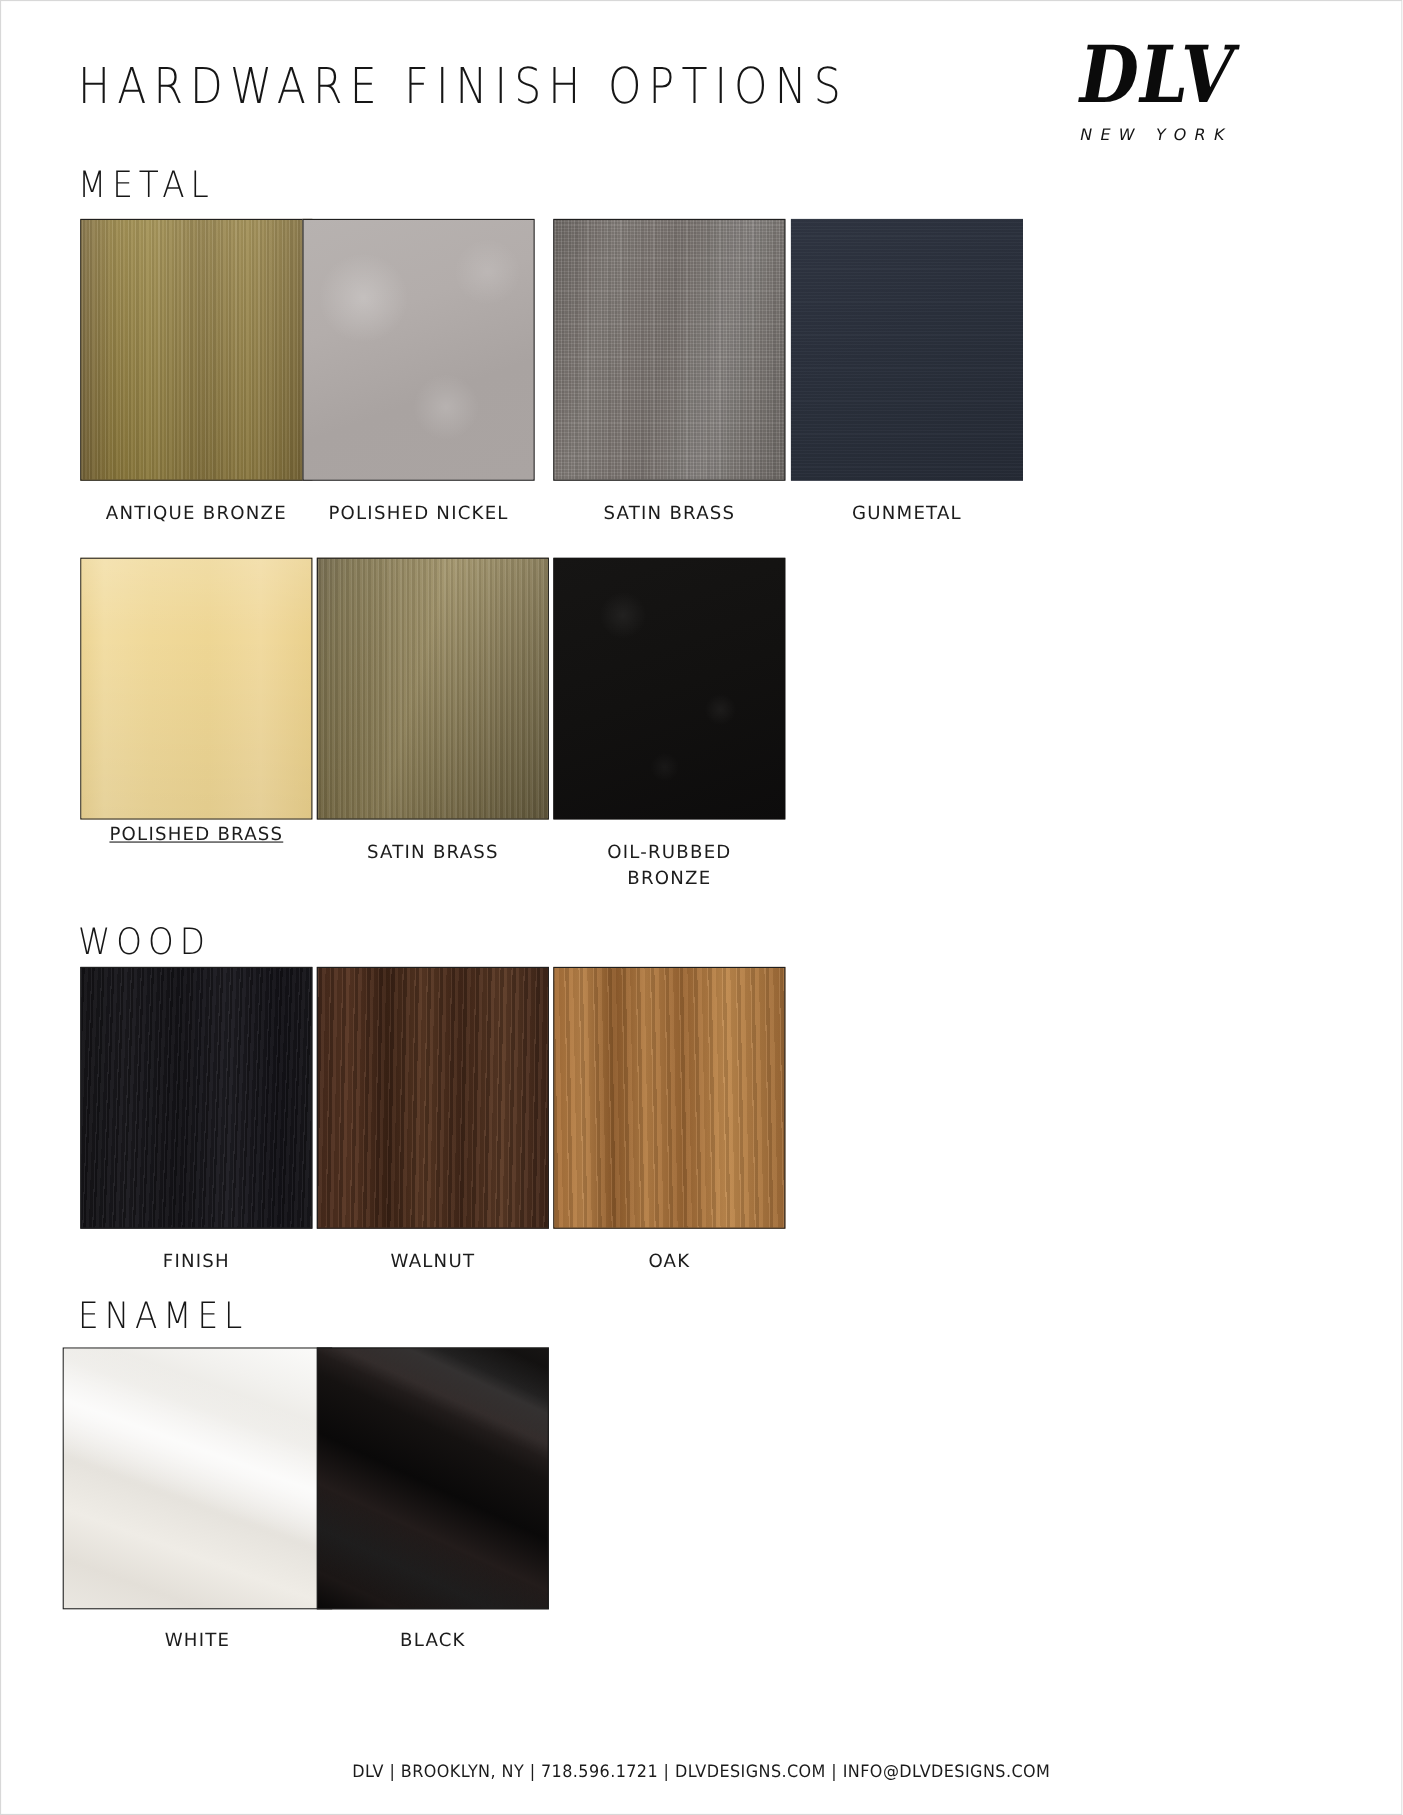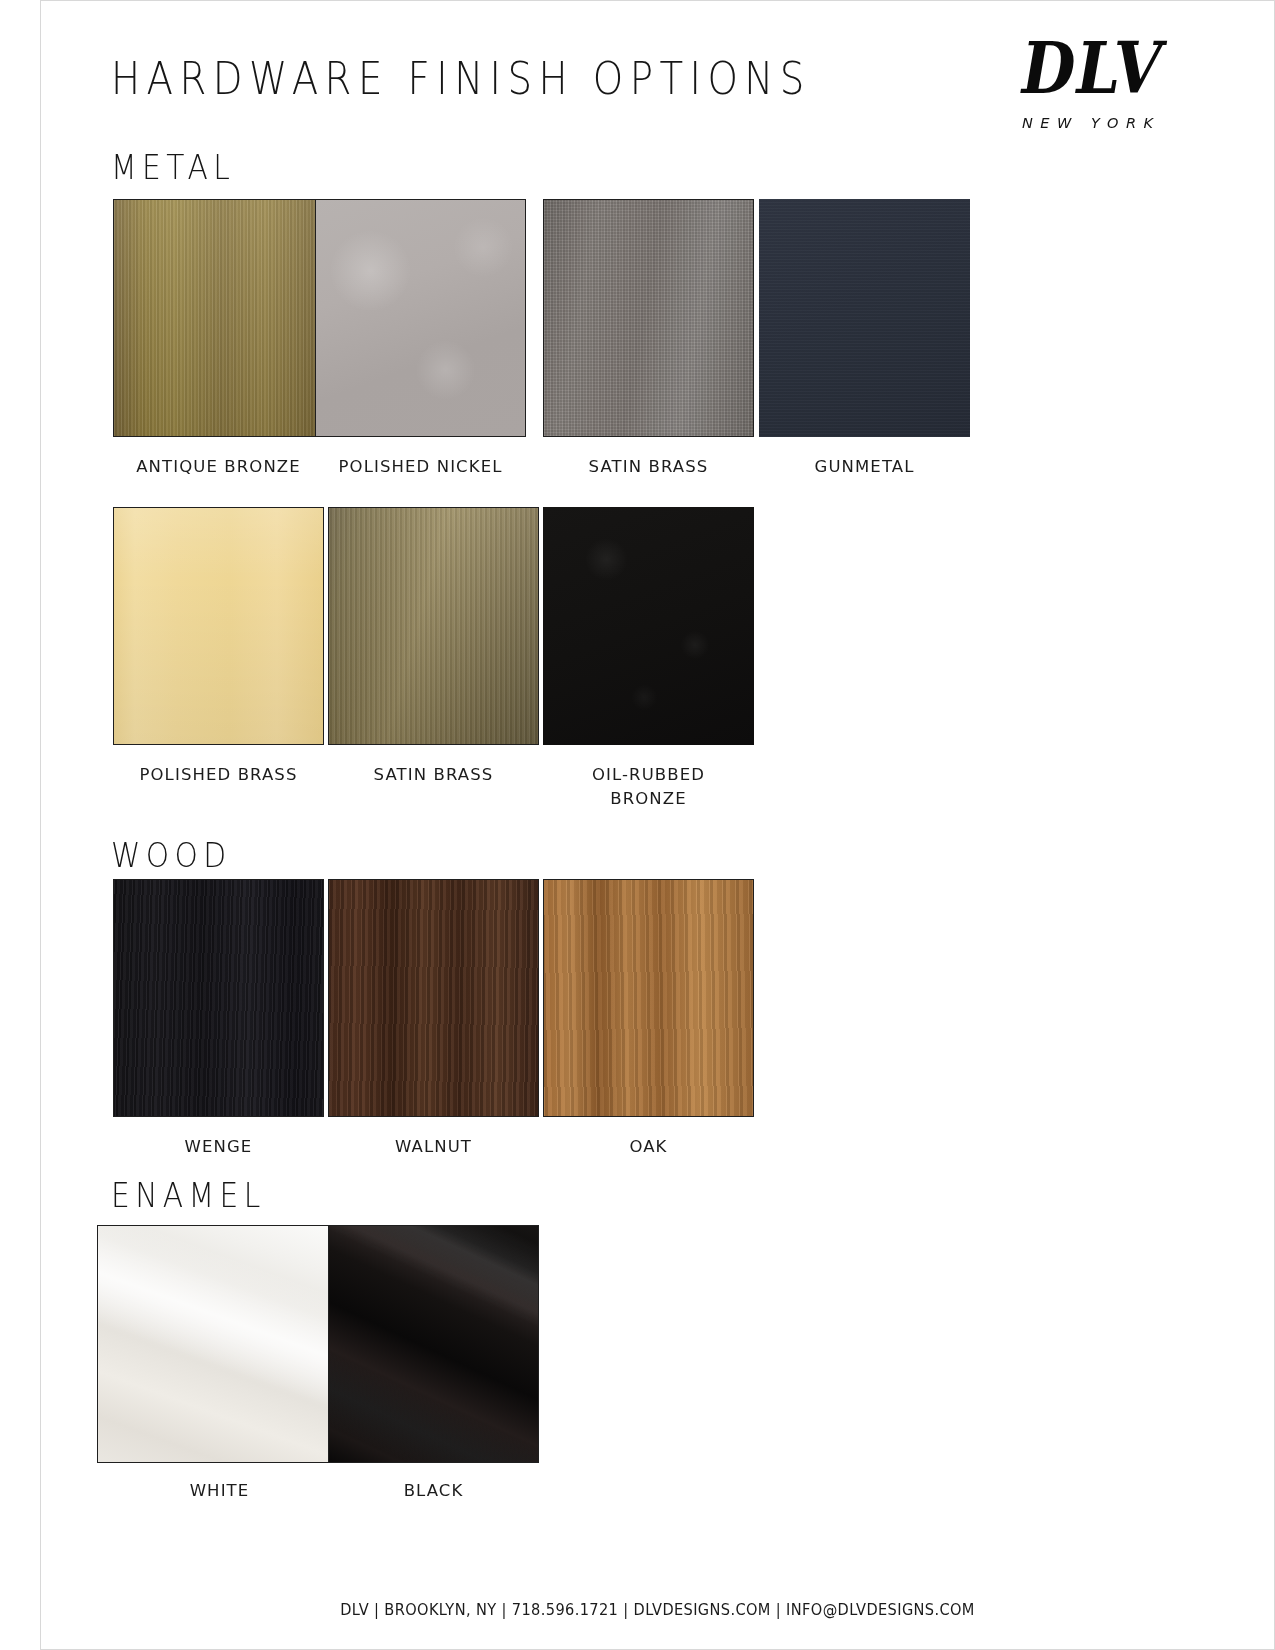--- a/index.html
+++ b/index.html
@@ -9,21 +9,20 @@
     font-family:"Liberation Sans",sans-serif;
     color:#1a1a1a;
     overflow:hidden;
     position:relative;
   }
   .page{
     position:absolute;inset:0;
     border:1px solid #d8d8d8;
     box-sizing:border-box;
     background:#fff;
-    margin-left:40px;
   }
 
   
   .header{position:absolute;left:0;top:0;width:1275px;height:170px;}
   .title{
     position:absolute;left:70px;top:55px;
     font-family:"DejaVu Sans",sans-serif;
     font-size:45px;
     font-weight:300;
     letter-spacing:7.5px;
@@ -256,40 +255,40 @@
       <div class="swatch" style="left: 718px; top: 198px; width: 211px; height: 238px;">
         <div class="chip noborder" style="background: rgb(43, 48, 60);">
           <div class="tex t-gunmetal"></div>
         </div>
         <div class="caption" style="top: 256px;">GUNMETAL</div>
       </div>
       <div class="swatch" style="left: 72px; top: 506px; width: 211px; height: 238px;">
         <div class="chip" style="background: rgb(239, 216, 154);">
           <div class="tex t-polbrass"></div>
         </div>
-        <div class="caption" style="top: 256px;">POLISHED BRASS</div>
+        <div class="caption" style="top: 240px; text-decoration: underline;">POLISHED BRASS</div>
       </div>
       <div class="swatch" style="left: 287px; top: 506px; width: 211px; height: 238px;">
         <div class="chip" style="background: rgb(132, 118, 81);">
           <div class="tex t-satbrass"></div>
         </div>
         <div class="caption" style="top: 256px;">SATIN BRASS</div>
       </div>
       <div class="swatch" style="left: 502px; top: 506px; width: 211px; height: 238px;">
         <div class="chip noborder" style="background: rgb(18, 17, 17);">
           <div class="tex t-orb"></div>
         </div>
         <div class="caption" style="top: 256px;">OIL-RUBBED
 BRONZE</div>
       </div>
       <div class="swatch" style="left: 72px; top: 878px; width: 211px; height: 238px;">
         <div class="chip" style="background: rgb(26, 25, 30);">
           <div class="tex t-wenge"></div>
         </div>
-        <div class="caption" style="top: 256px;">WENGE</div>
+        <div class="caption" style="top: 256px;">FINISH</div>
       </div>
       <div class="swatch" style="left: 287px; top: 878px; width: 211px; height: 238px;">
         <div class="chip" style="background: rgb(78, 47, 31);">
           <div class="tex t-walnut"></div>
         </div>
         <div class="caption" style="top: 256px;">WALNUT</div>
       </div>
       <div class="swatch" style="left: 502px; top: 878px; width: 211px; height: 238px;">
         <div class="chip" style="background: rgb(169, 116, 60);">
           <div class="tex t-oak"></div>

